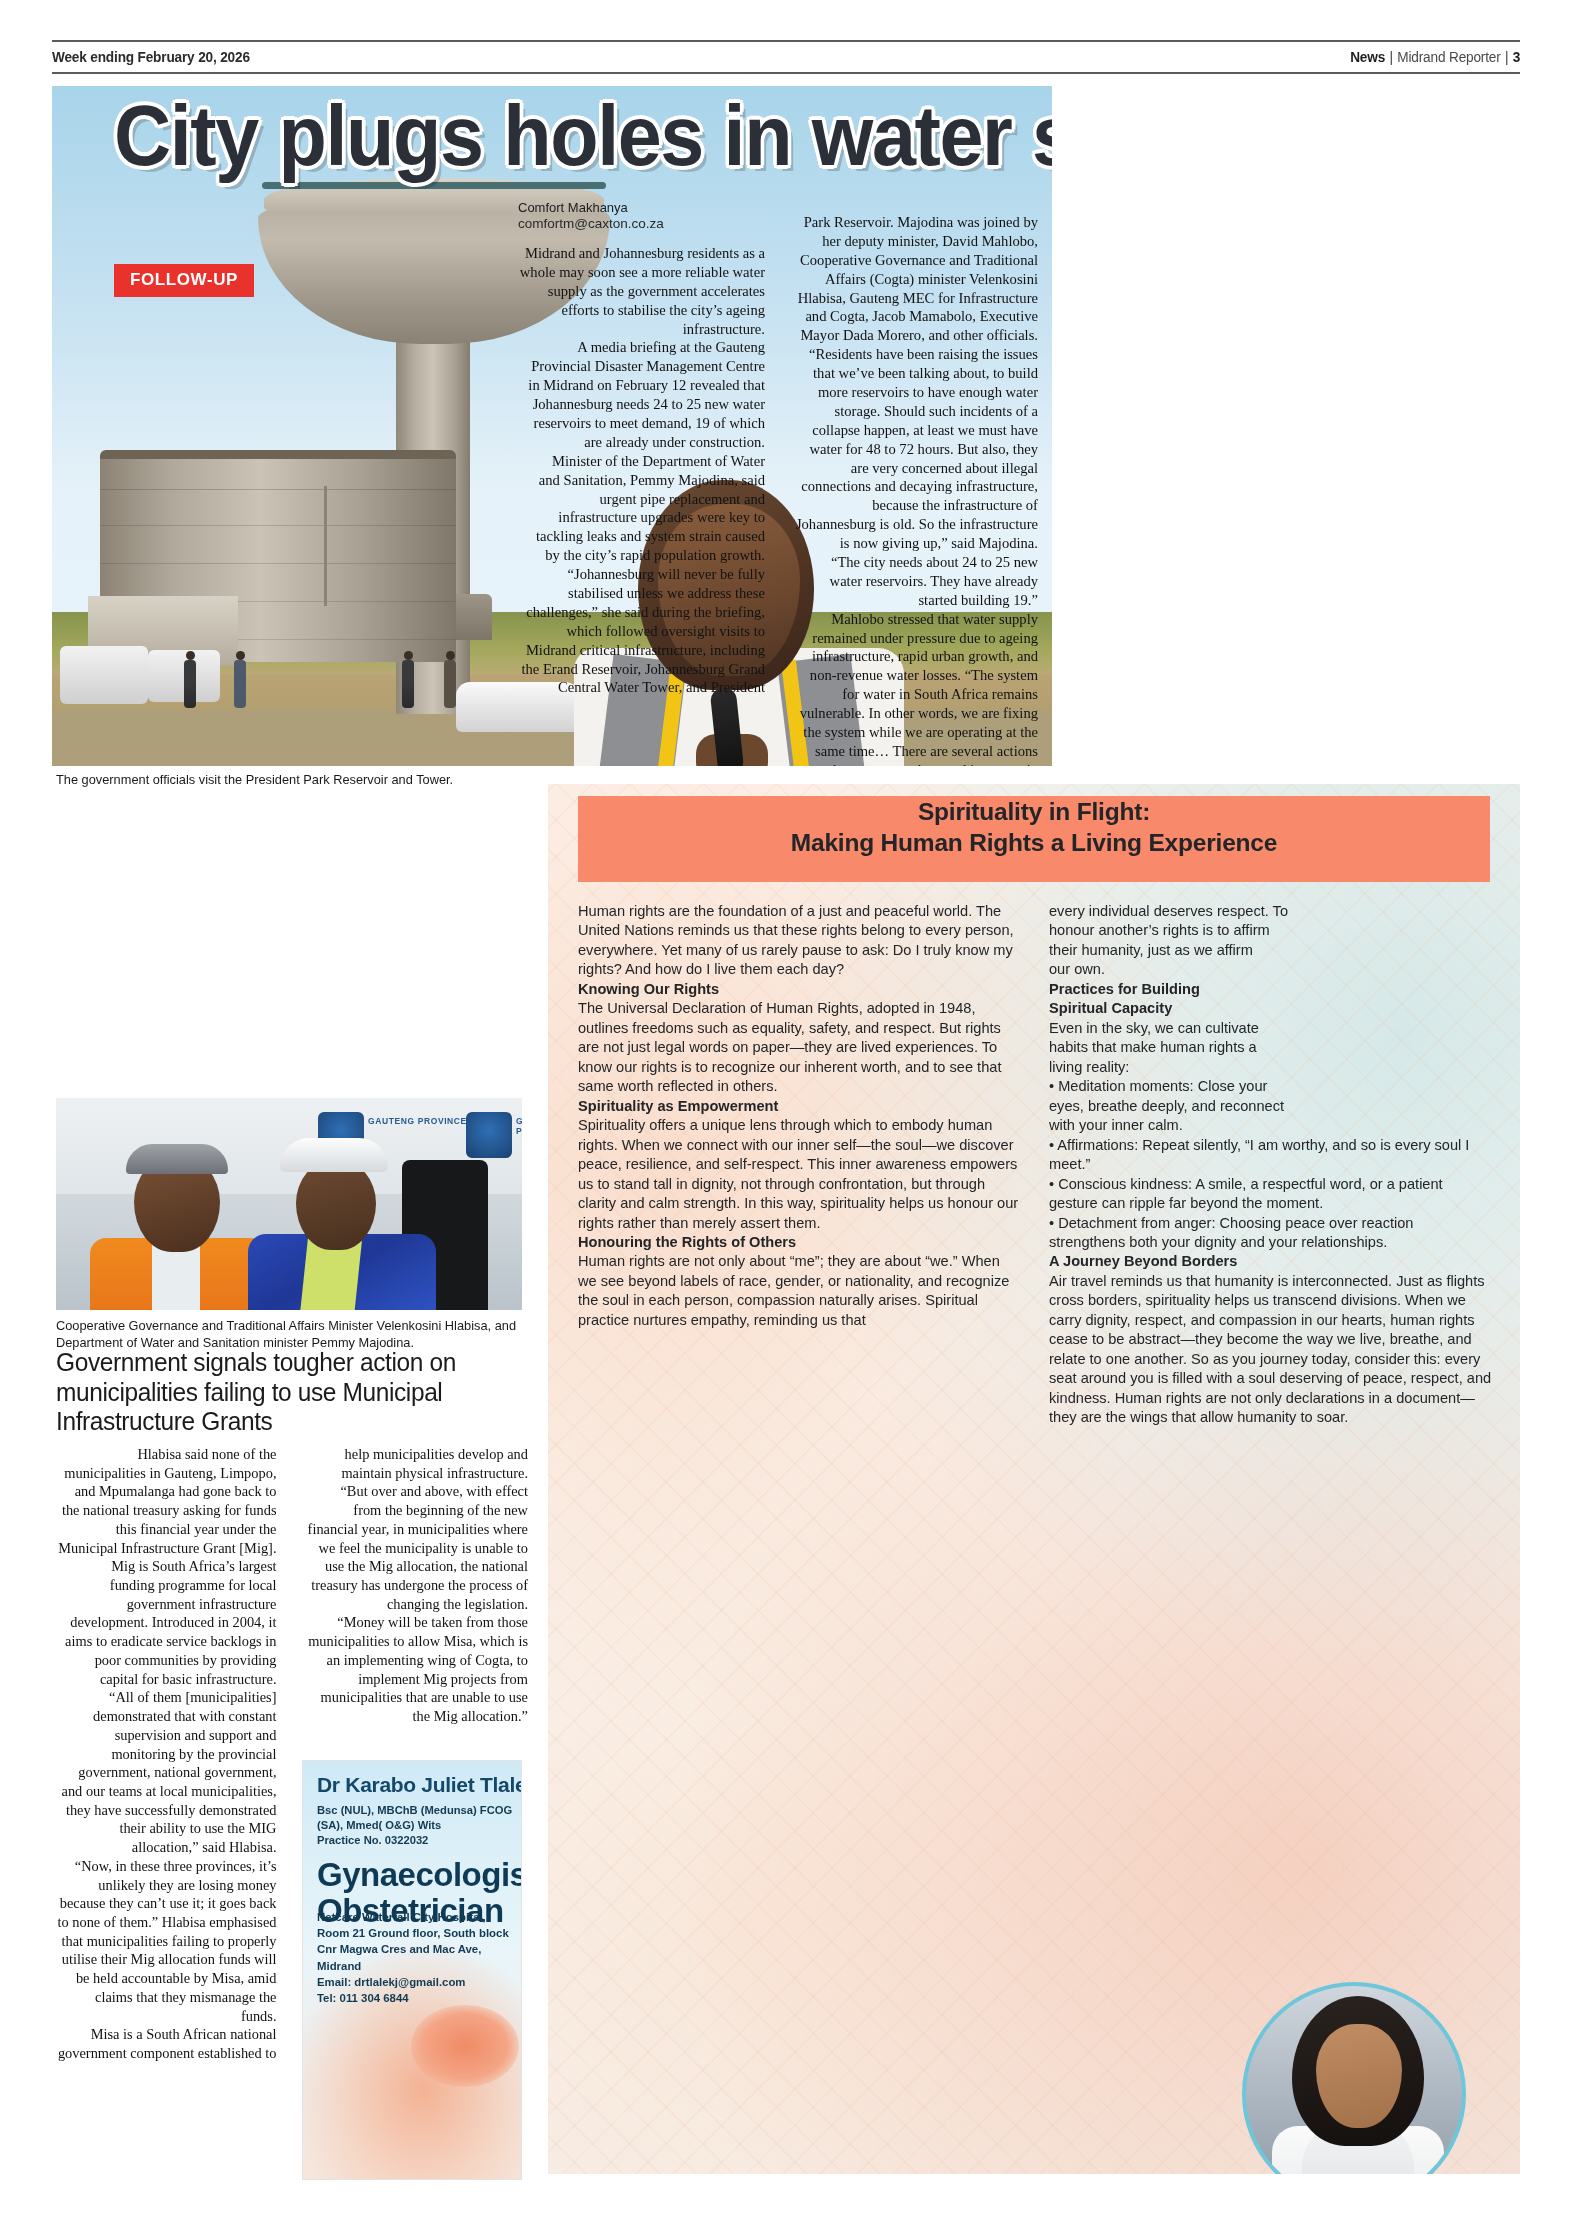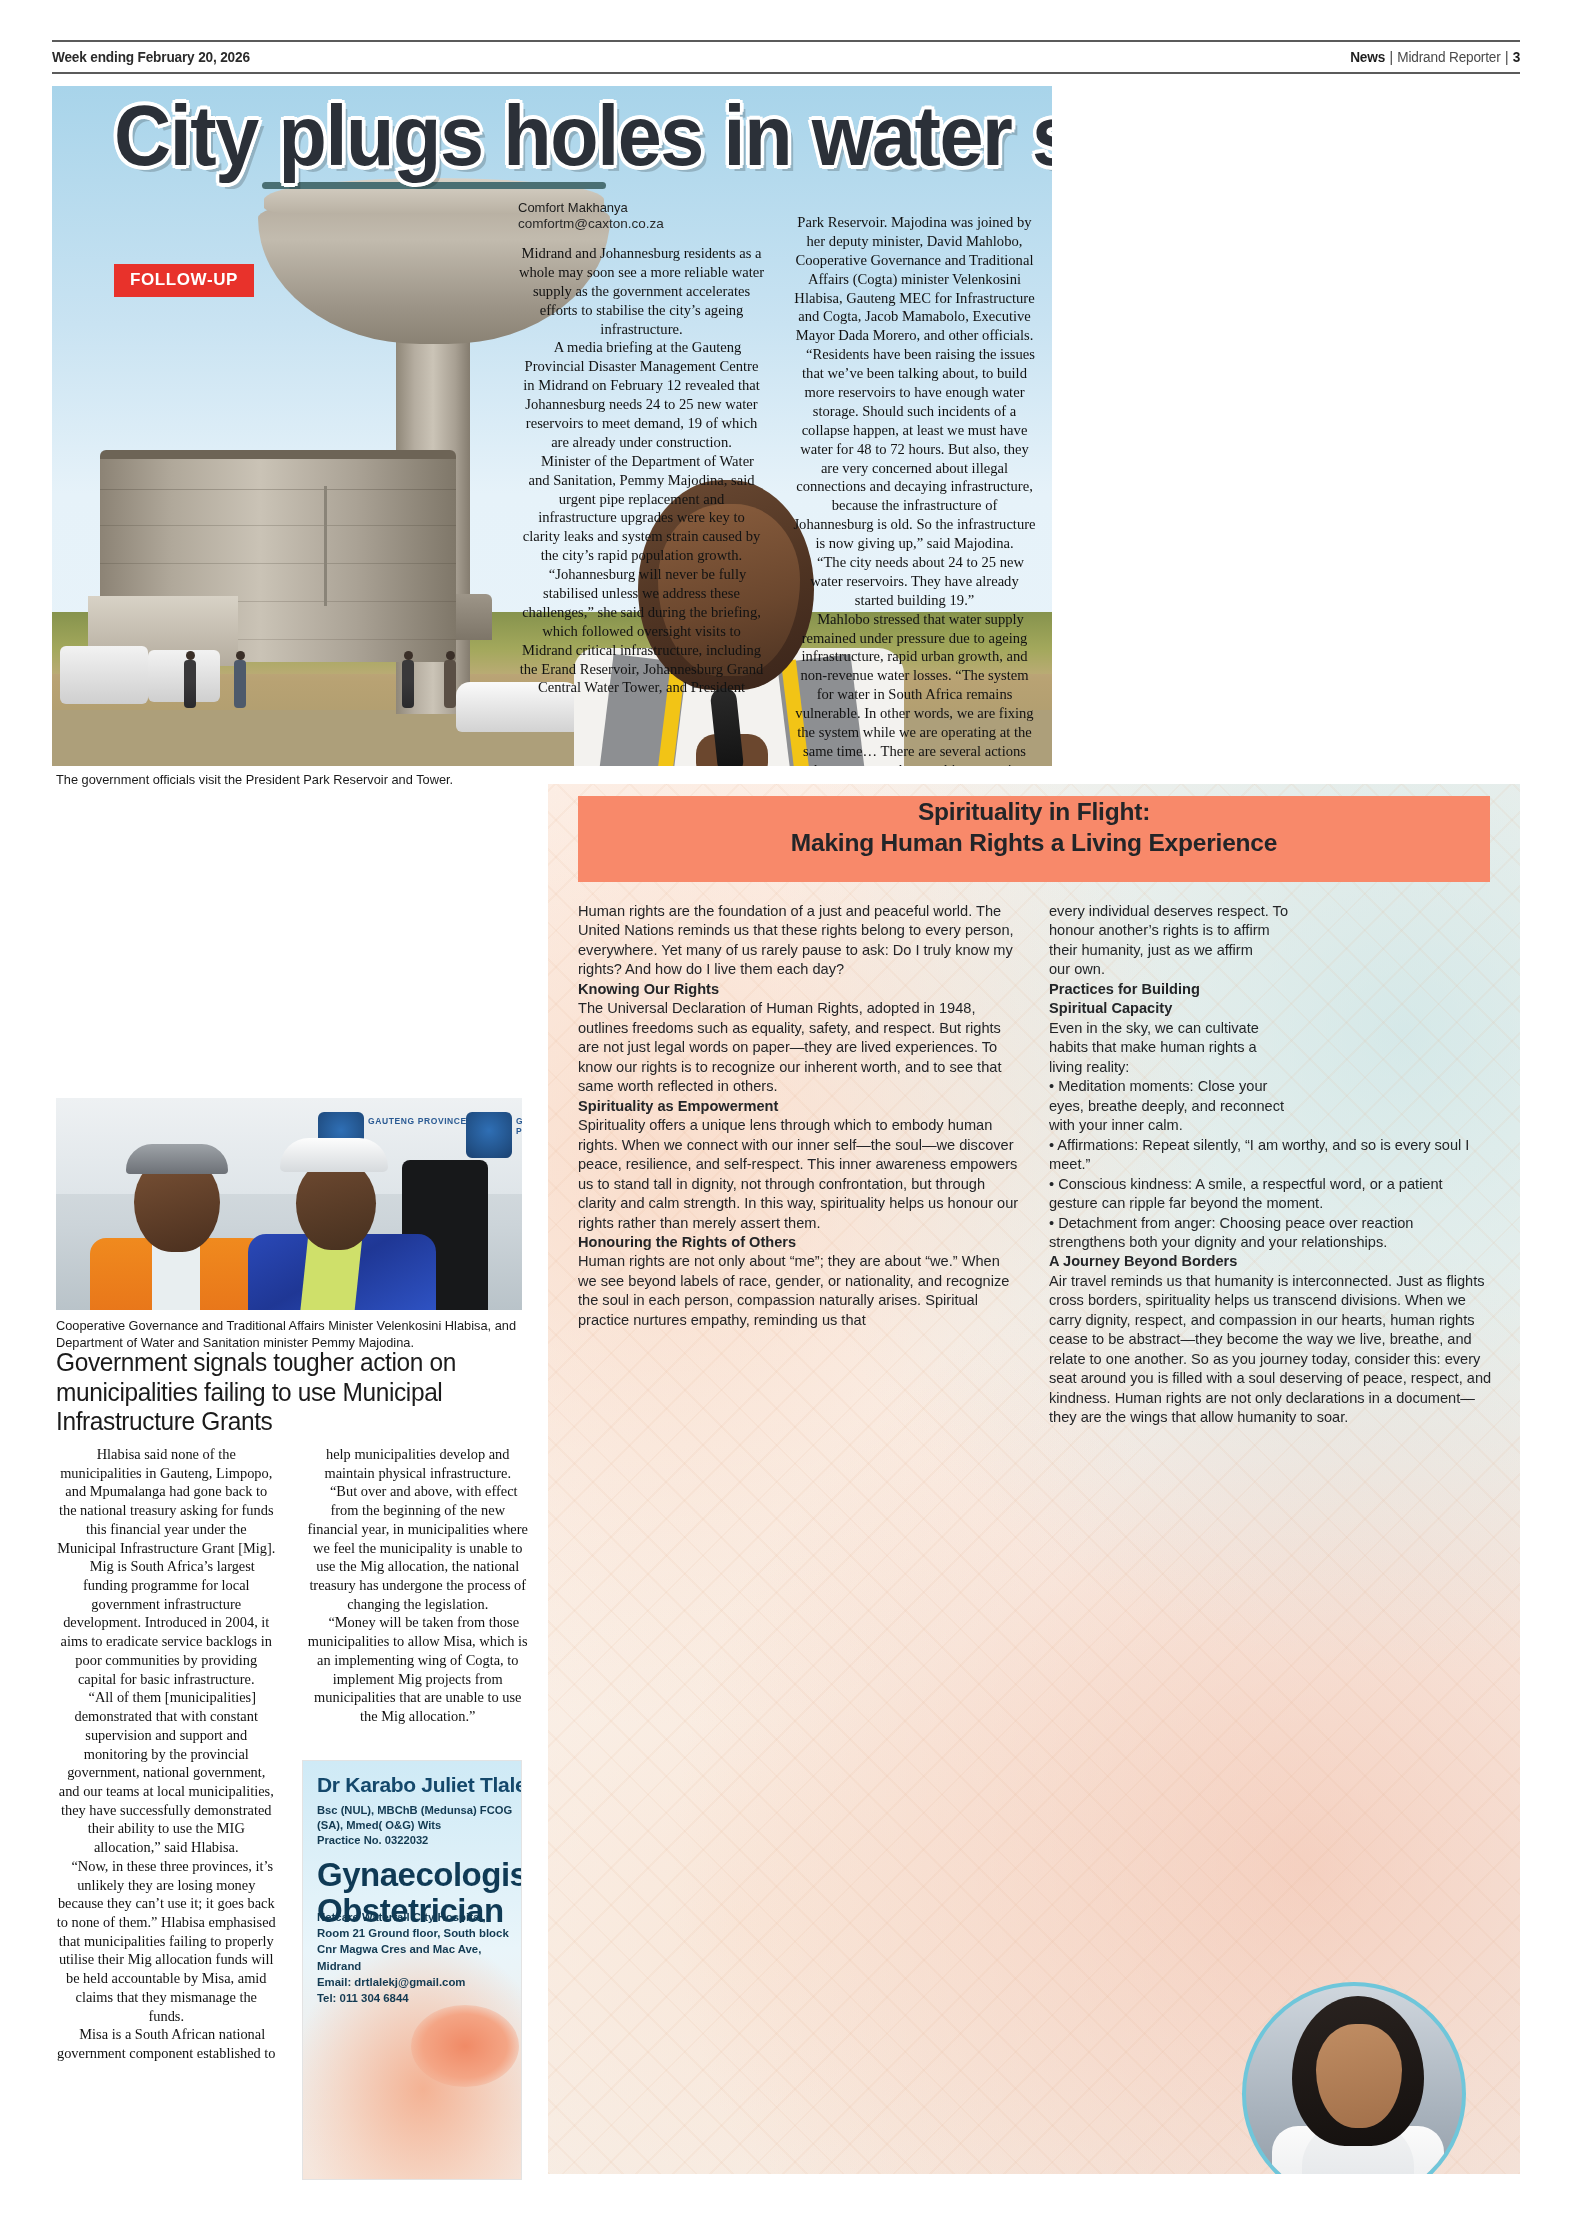--- a/index.html
+++ b/index.html
@@ -178,21 +178,21 @@
   .byline-name {
     font-family:"Liberation Sans Narrow","Liberation Sans",sans-serif;
     font-size:13px; color:#1d1d1d; letter-spacing:0;
   }
   .byline-mail {
     font-family:"Liberation Sans Narrow","Liberation Sans",sans-serif;
     font-size:13.5px; color:#2a2a2a; margin-top:1px;
   }
   .body-serif {
     font-family:"Liberation Serif", serif;
-    font-size:14.6px; line-height:1.295; color:#121212; text-align:center;
+    font-size:14.6px; line-height:1.295; color:#121212; text-align:right;
   }
   .body-serif p { text-indent: 12px; }
   .body-serif p.first { text-indent:0; margin-top:13px; }
 
   .photo-caption {
     position:absolute;
     font-family:"Liberation Sans", sans-serif;
     font-size:12.8px; line-height:1.32; color:#1a1a1a;
   }
 
@@ -382,21 +382,21 @@
     <div class="headline">City plugs holes in water supply</div>
     <div class="followup">FOLLOW-UP</div>
 
     <div class="hero-cols">
       <div class="hcol">
         <div class="byline-name">Comfort Makhanya</div>
         <div class="byline-mail">comfortm@caxton.co.za</div>
         <div class="body-serif" id="hero-col1">
             <p class="first">Midrand and Johannesburg residents as a whole may soon see a more reliable water supply as the government accelerates efforts to stabilise the city’s ageing infrastructure.</p>
             <p>A media briefing at the Gauteng Provincial Disaster Management Centre in Midrand on February 12 revealed that Johannesburg needs 24 to 25 new water reservoirs to meet demand, 19 of which are already under construction.</p>
-            <p>Minister of the Department of Water and Sanitation, Pemmy Majodina, said urgent pipe replacement and infrastructure upgrades were key to clarity leaks and system strain caused by the city’s rapid population growth.</p>
+            <p>Minister of the Department of Water and Sanitation, Pemmy Majodina, said urgent pipe replacement and infrastructure upgrades were key to tackling leaks and system strain caused by the city’s rapid population growth.</p>
             <p>“Johannesburg will never be fully stabilised unless we address these challenges,” she said during the briefing, which followed oversight visits to Midrand critical infrastructure, including the Erand Reservoir, Johannesburg Grand Central Water Tower, and President</p>
           </div>
       </div>
       <div class="hcol">
         <div class="body-serif" id="hero-col2" style="margin-top:0">
             <p class="first">Park Reservoir. Majodina was joined by her deputy minister, David Mahlobo, Cooperative Governance and Traditional Affairs (Cogta) minister Velenkosini Hlabisa, Gauteng MEC for Infrastructure and Cogta, Jacob Mamabolo, Executive Mayor Dada Morero, and other officials.</p>
             <p>“Residents have been raising the issues that we’ve been talking about, to build more reservoirs to have enough water storage. Should such incidents of a collapse happen, at least we must have water for 48 to 72 hours. But also, they are very concerned about illegal connections and decaying infrastructure, because the infrastructure of Johannesburg is old. So the infrastructure is now giving up,” said Majodina.</p>
             <p>“The city needs about 24 to 25 new water reservoirs. They have already started building 19.”</p>
             <p>Mahlobo stressed that water supply remained under pressure due to ageing infrastructure, rapid urban growth, and non-revenue water losses. “The system for water in South Africa remains vulnerable. In other words, we are fixing the system while we are operating at the same time… There are several actions that we must take to achieve certain outcomes,” said Mahlobo.</p>
           </div>

